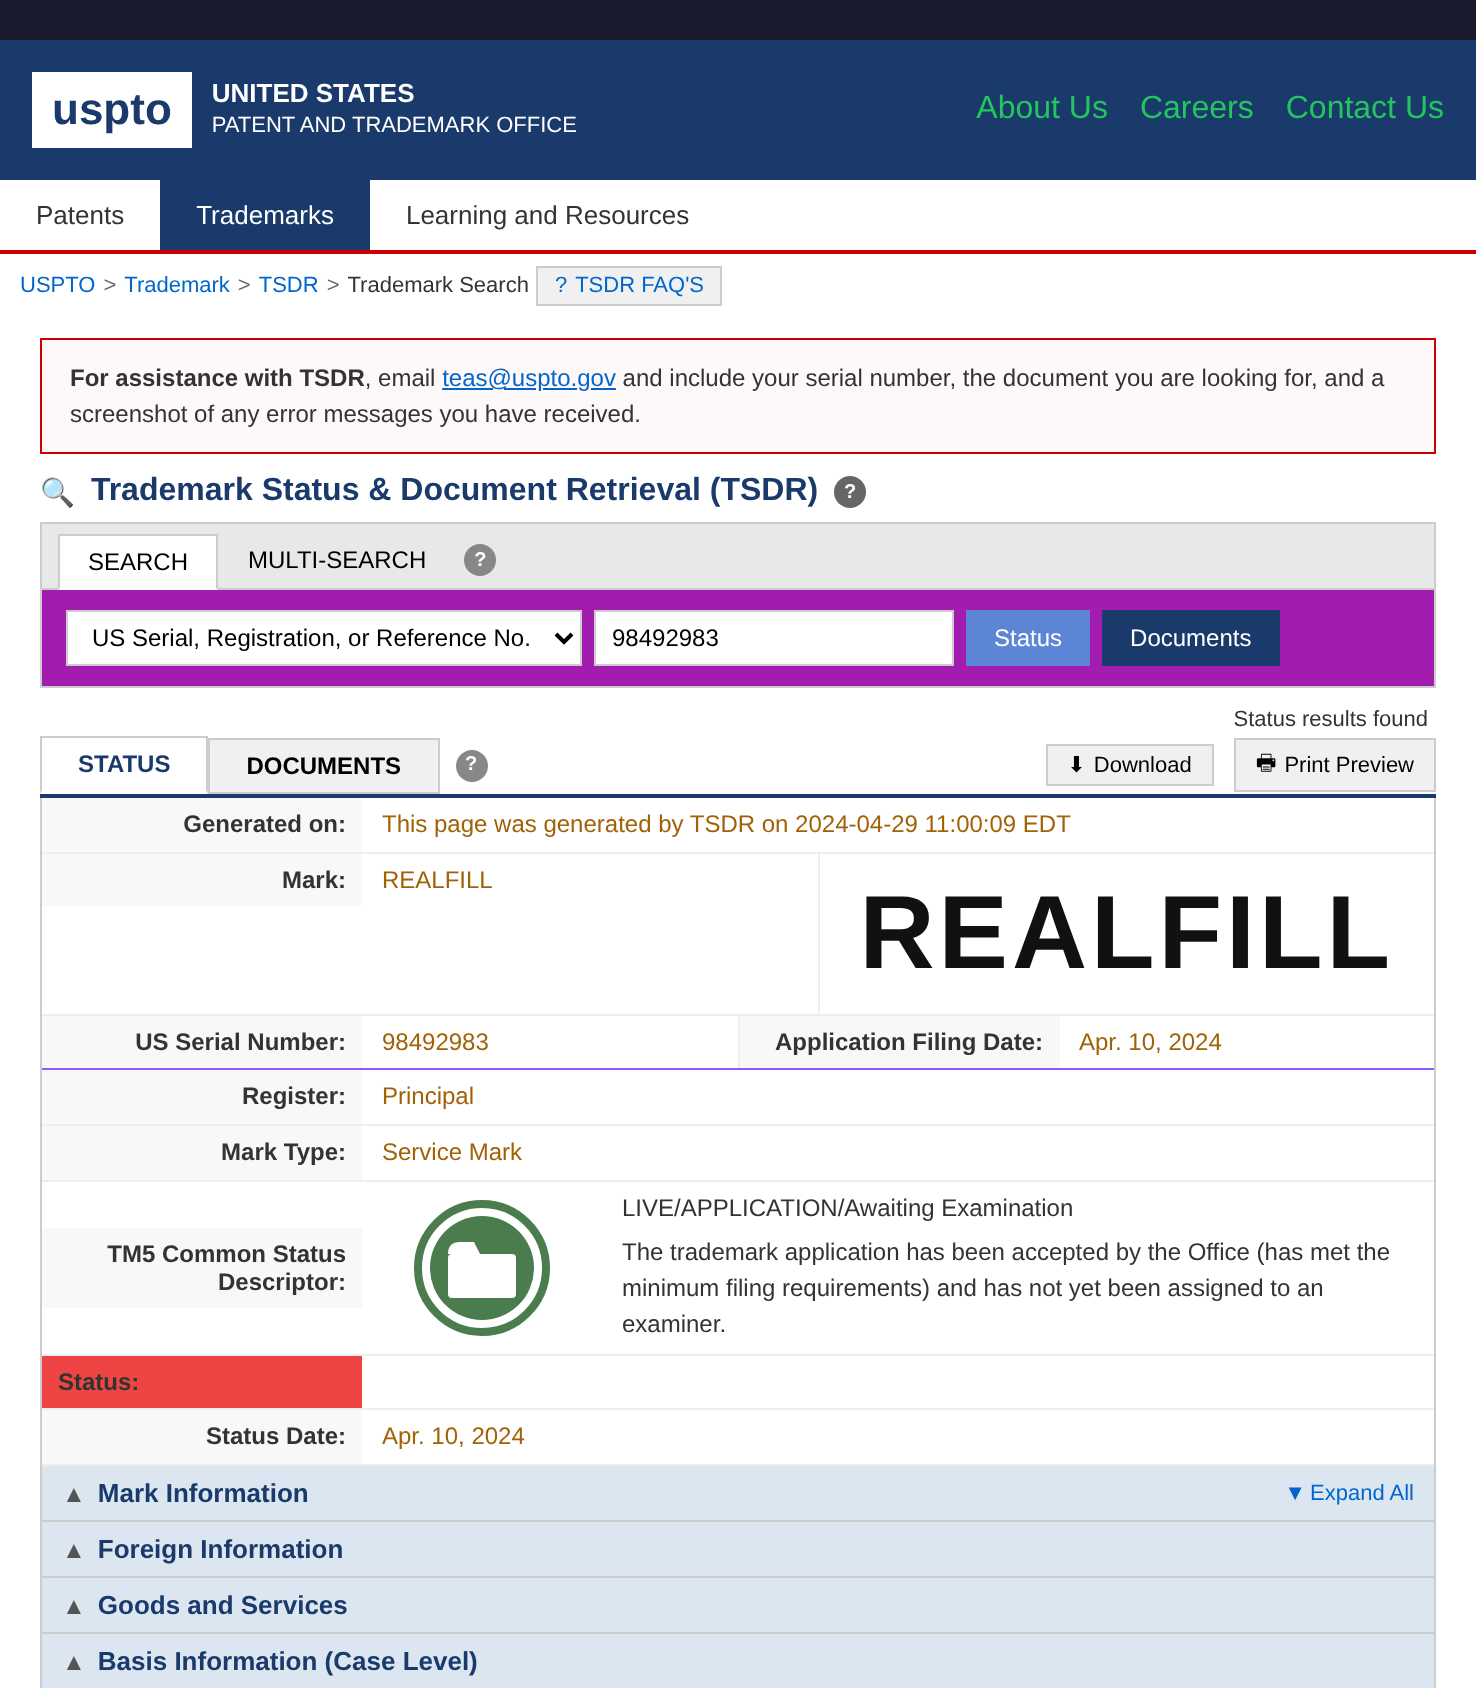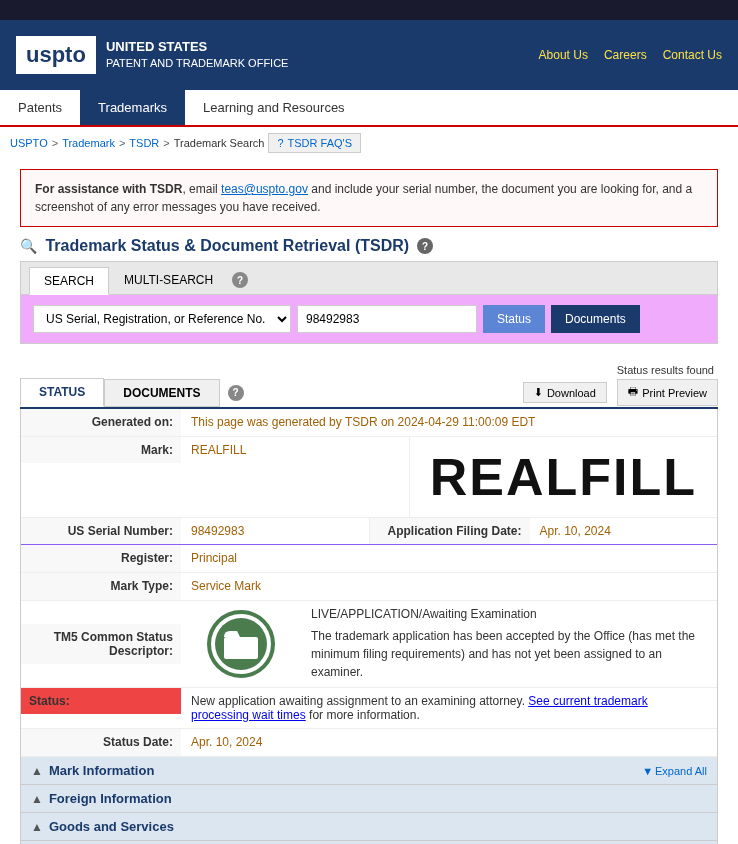--- a/index.html
+++ b/index.html
@@ -38,23 +38,23 @@
       font-size: 11px;
       line-height: 1.4;
     }
     .header-title .line1 { font-weight: bold; font-size: 13px; }
     .header-nav {
       display: flex;
       gap: 16px;
       align-items: center;
     }
     .header-nav a {
-      color: #fde047;
+      color: #22c55e;
       text-decoration: none;
-      font-size: 12px;
+      font-size: 16px;
     }
 
     
     .main-nav {
       background: #fff;
       border-bottom: 2px solid #cc0000;
       display: flex;
       gap: 0;
     }
     .main-nav a {
@@ -136,23 +136,23 @@
       cursor: pointer;
       font-weight: bold;
     }
     .search-icon-sm {
       color: #666;
       font-size: 14px;
     }
 
     
     .search-container {
-      margin: 0 20px 20px 20px;
-      border: 1px solid #ccc;
-      background: #f0abfc;
+      margin: 0 20px 10px 20px;
+      border: 1px solid #ccc;
+      background: #a21caf;
     }
     .search-tabs {
       display: flex;
       gap: 0;
       background: #e8e8e8;
       border-bottom: 1px solid #ccc;
       align-items: center;
       padding: 4px 8px 0 8px;
     }
     .search-tab {
@@ -573,25 +573,20 @@
       </svg>
     </div>
     <div class="tm5-text-col">
       <div class="tm5-status-text">LIVE/APPLICATION/Awaiting Examination</div>
       <div class="tm5-desc-text">The trademark application has been accepted by the Office (has met the minimum filing requirements) and has not yet been assigned to an examiner.</div>
     </div>
   </div>
 
   <div class="status-row">
     <div class="status-label">Status:</div>
-    <div class="status-value">
-      <span>New application awaiting assignment to an examining attorney.</span>
-      <a href="#">See current trademark processing wait times</a>
-      <span> for more information.</span>
-    </div>
   </div>
 
   <div class="field-row">
     <div class="field-label">Status Date:</div>
     <div class="field-value">Apr. 10, 2024</div>
   </div>
 
   <div class="section-header">
     <span class="toggle-icon">▲</span>
     <span>Mark Information</span>

